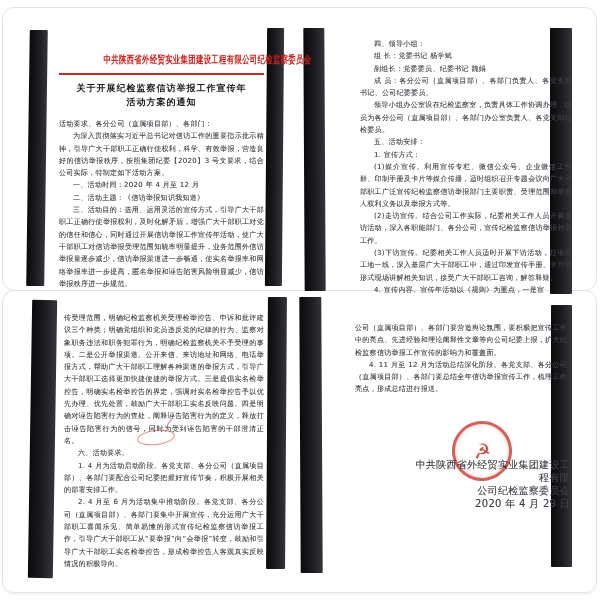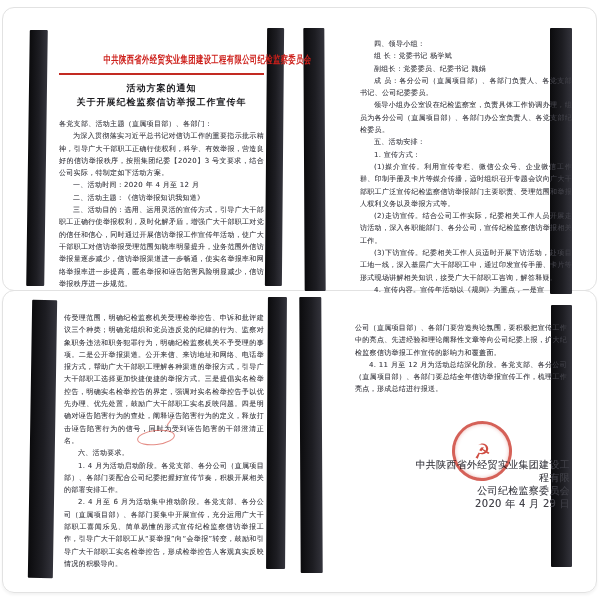--- a/index.html
+++ b/index.html
@@ -79,25 +79,25 @@
 <div class="bar" style="left:30px;top:300px;width:25px;height:278px;transform:rotate(0.9deg);"></div>
 <div class="bar" style="left:267px;top:297px;width:19px;height:272px;transform:rotate(0.4deg);"></div>
 <div class="bar" style="left:300px;top:297px;width:22px;height:276px;transform:rotate(-0.3deg);"></div>
 <div class="bar" style="left:551px;top:305px;width:21px;height:262px;"></div>
 
 <div class="page" style="left:59px;top:38px;width:205px;height:250px;">
   <div class="org-header">
     <span>中共陕西省外经贸实业集团建设工程有限公司纪检监察委员会</span>
   </div>
   <div class="doc-title">
+    <div>关于开展纪检监察信访举报工作宣传年</div>
     <div>活动方案的通知</div>
-    <div>关于开展纪检监察信访举报工作宣传年</div>
   </div>
   <div class="body-text" style="left:0;top:80px;width:205px;height:172px;">
-    <p>各党支部、活动主题（直属项目部）、各部门：</p>
+    <p>活动要求、各分公司（直属项目部）、各部门：</p>
     <p class="ind">为深入贯彻落实习近平总书记对信访工作的重要指示批示精神，引导广大干部职工正确行使权利，科学、有效举报，营造良好的信访举报秩序，按照集团纪委【2020】3 号文要求，结合公司实际，特制定如下活动方案。</p>
     <p class="ind">一、活动时间：2020 年 4 月至 12 月</p>
     <p class="ind">二、活动主题：《信访举报知识我知道》</p>
     <p class="ind">三、活动目的：选用、运用灵活的宣传方式，引导广大干部职工正确行使举报权利，及时化解矛盾，增强广大干部职工对党的信任和信心，同时通过开展信访举报工作宣传年活动，使广大干部职工对信访举报受理范围知晓率明显提升，业务范围外信访举报量逐步减少，信访举报渠道进一步畅通，使实名举报率和网络举报率进一步提高，匿名举报和诬告陷害风险明显减少，信访举报秩序进一步规范。</p>
   </div>
 </div>
 
 <div class="page" style="left:64px;top:312px;width:200px;height:262px;">
   <div class="body-text" style="left:0;top:0;width:200px;height:256px;">
     <p>传受理范围，明确纪检监察机关受理检举控告、申诉和批评建议三个种类；明确党组织和党员违反党的纪律的行为、监察对象职务违法和职务犯罪行为，明确纪检监察机关不予受理的事项。二是公开举报渠道。公开来信、来访地址和网络、电话举报方式，帮助广大干部职工理解各种渠道的举报方式，引导广大干部职工选择更加快捷便捷的举报方式。三是提倡实名检举控告，明确实名检举控告的界定，强调对实名检举控告予以优先办理、优先处置，鼓励广大干部职工实名反映问题。四是明确对诬告陷害行为的查处，阐释诬告陷害行为的定义，释放打击诬告陷害行为的信号，同时为受到诬告陷害的干部澄清正名。</p>

